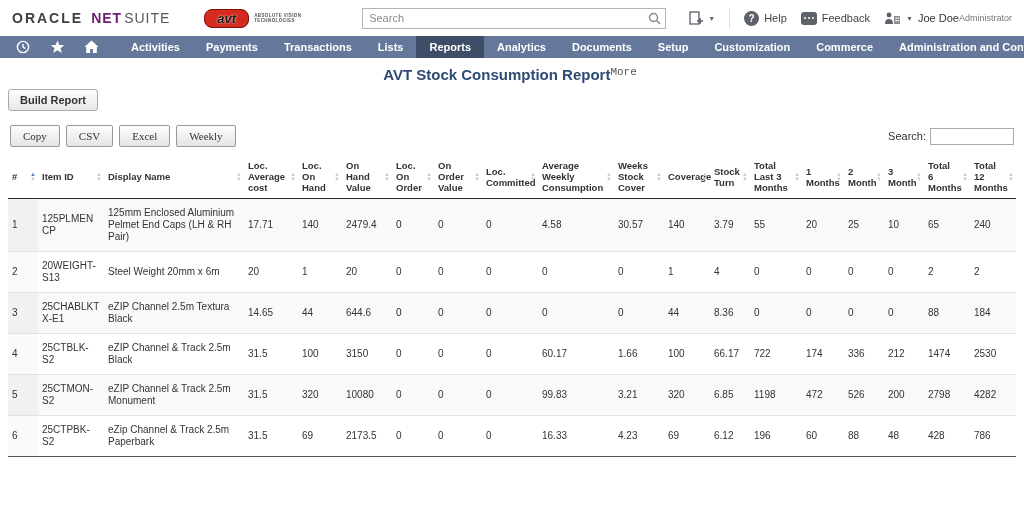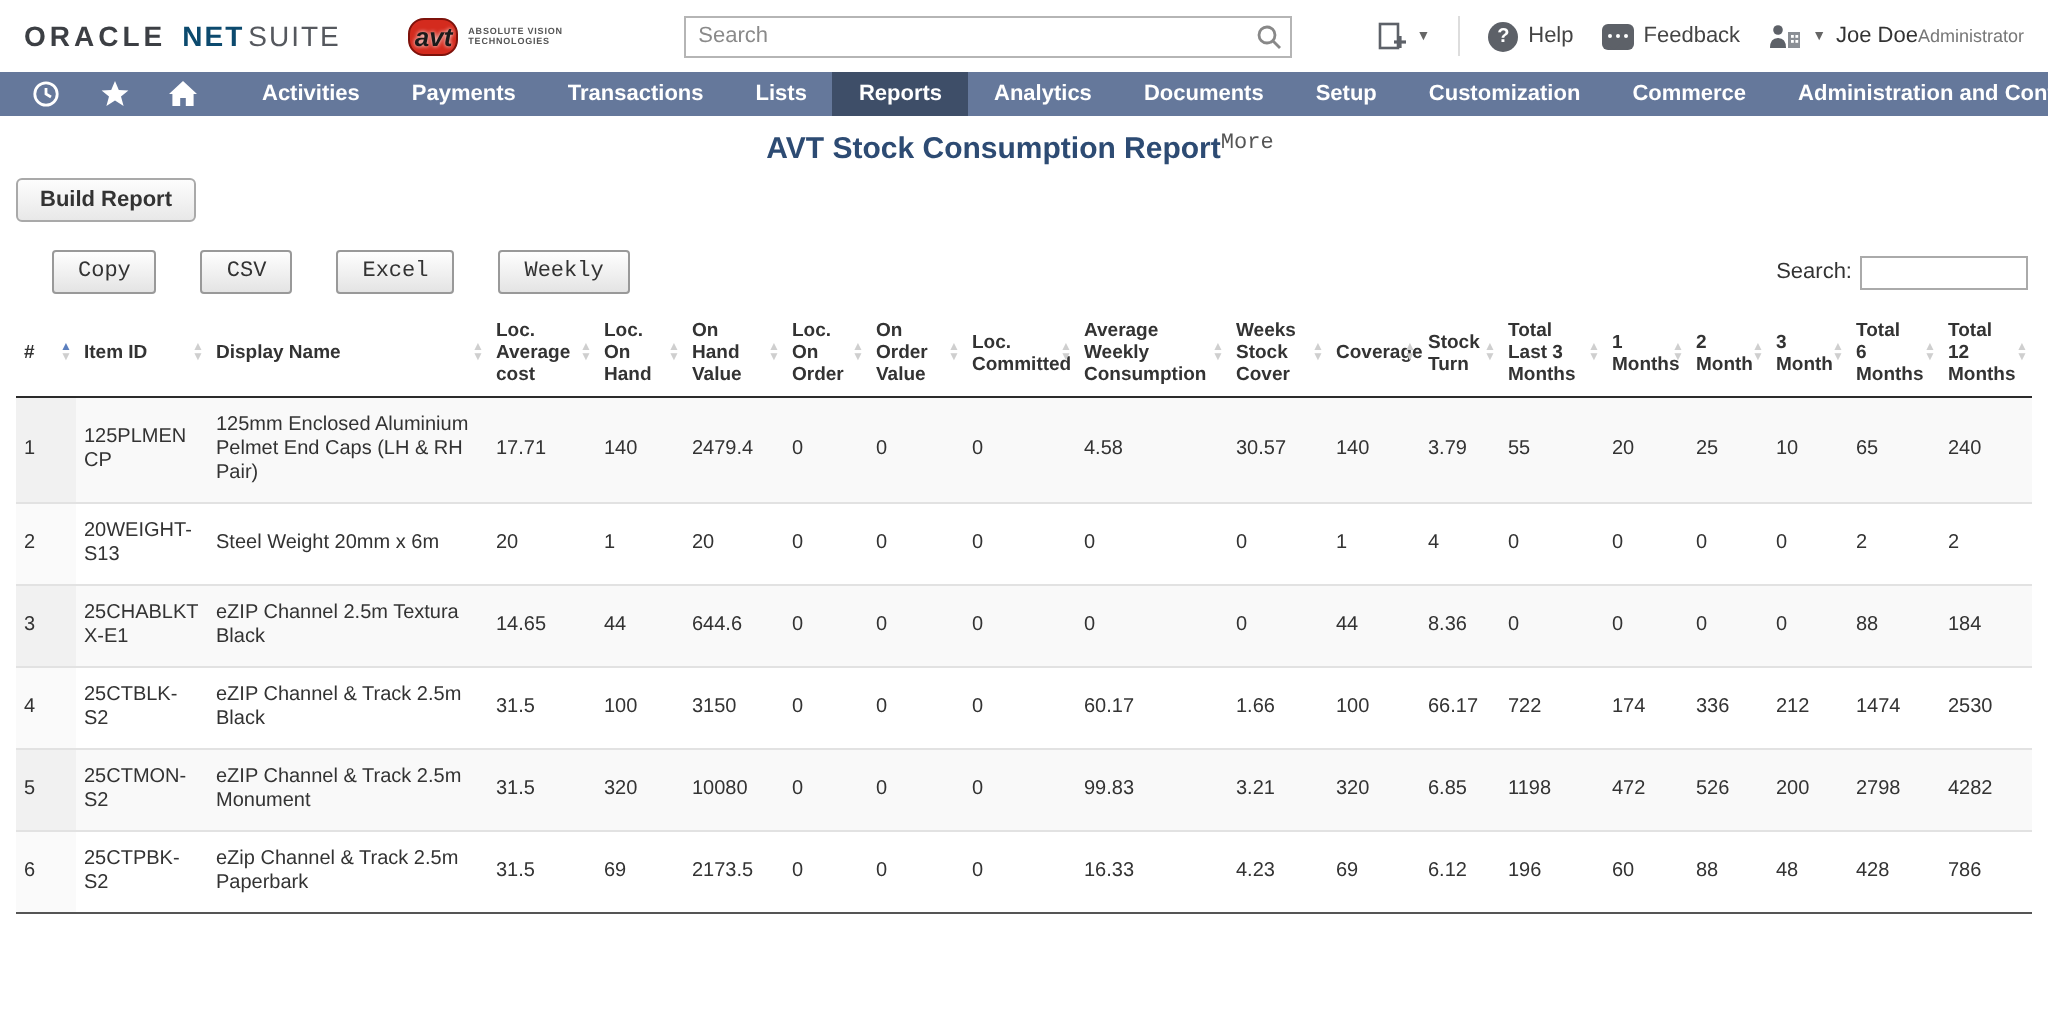--- a/index.html
+++ b/index.html
@@ -2,24 +2,24 @@
 <html><head>
 <meta charset="utf-8">
 <style>
   * { margin:0; padding:0; box-sizing:border-box; }
   html,body { width:1024px; height:511px; background:#fff; font-family:"Liberation Sans", sans-serif; color:#333; overflow:hidden; }
 
   
   .topbar { height:36px; background:#fff; display:flex; align-items:center; padding:0 12px; }
   .brand { display:flex; align-items:baseline; gap:2px; cursor:pointer; }
   .brand .oracle { font-size:14px; font-weight:bold; letter-spacing:2px; color:#3c3f44; }
-  .brand .net { font-size:14px; font-weight:bold; letter-spacing:1px; color:#0c4a6e; margin-left:6px; }
+  .brand .net { font-size:14px; font-weight:bold; letter-spacing:1px; color:#701a75; margin-left:6px; }
   .brand .suite { font-size:14px; font-weight:normal; letter-spacing:1px; color:#55585e; }
   .avt-logo { display:flex; align-items:center; margin-left:34px; gap:5px; }
-  .avt-badge { background:#d42b1e; color:#1a1a1a; text-shadow:0 0 2px #fff; font-weight:bold; font-style:italic; font-size:13px; padding:1px 2px; border-radius:8px; border:1px solid #7e120b; }
+  .avt-badge { background:#d42b1e; color:#1a1a1a; text-shadow:0 0 2px #fff; font-weight:bold; font-style:italic; font-size:13px; padding:1px 12px; border-radius:8px; border:1px solid #7e120b; }
   .avt-sub { font-size:4.5px; line-height:5px; color:#555; letter-spacing:.4px; font-weight:bold; }
   .search-wrap { position:relative; margin-left:48px; }
   .search-wrap input { width:304px; height:21px; border:1px solid #b5b5b5; padding:2px 22px 2px 6px; font-size:11px; color:#444; font-family:"Liberation Sans", sans-serif; }
   .search-wrap input::placeholder { color:#8a8a8a; }
   .search-glass { position:absolute; right:5px; top:4px; }
   .top-right { margin-left:auto; display:flex; align-items:center; gap:14px; }
   .tr-item { display:flex; align-items:center; gap:5px; font-size:11px; color:#444; cursor:pointer; }
   .caret { font-size:7px; color:#666; }
   .divider-v { width:1px; height:20px; background:#ddd; }
   .round-ic { width:15px; height:15px; background:#5d6168; color:#fff; border-radius:50%; font-size:10px; font-weight:bold; display:flex; align-items:center; justify-content:center; }
@@ -54,21 +54,21 @@
   .items-row textarea { width:198px; height:50px; border:2px solid #6ea3d8; border-radius:3px; resize:both; font-family:"Liberation Sans", sans-serif; font-size:11px; padding:3px; outline:none; }
   .dbl-chevron { color:#3f6fad; font-size:13px; font-weight:bold; display:inline-block; transform:rotate(90deg); cursor:pointer; line-height:10px; margin-top:4px; }
   .mini-glass { margin-top:4px; cursor:pointer; }
   .loc-field { margin-left:330px; }
   .nselect { width:170px; height:18px; border:1px solid #9aa0a6; background:#fff; display:flex; align-items:center; cursor:pointer; }
   .nselect .val { flex:1; font-size:11px; color:#333; padding:0 5px; }
   .nselect .arrow { width:20px; height:16px; background:#dbe2ec; border-left:1px solid #b7bfca; display:flex; align-items:center; justify-content:center; font-size:7px; color:#44506b; }
 
   
   .toolbar { display:flex; align-items:center; margin-top:14px; padding:0 2px; }
-  .dt-btn { background:linear-gradient(#fefefe,#e4e4e4); border:1px solid #999; border-radius:2px; font-size:11px; color:#333; padding:4px 12px; margin-right:6px; cursor:pointer; font-family:Liberation Mono, monospace;margin-left:16px; }
+  .dt-btn { background:linear-gradient(#fefefe,#e4e4e4); border:1px solid #999; border-radius:2px; font-size:11px; color:#333; padding:4px 12px; margin-right:6px; cursor:pointer; font-family:Liberation Serif, serif; }
   .tb-search { margin-left:auto; display:flex; align-items:center; gap:4px; }
   .tb-search label { font-size:11px; color:#333; }
   .tb-search input { width:84px; height:17px; border:1px solid #aaa; font-size:11px; padding:0 3px; }
 
   
   table.rt { width:1008px; border-collapse:collapse; table-layout:fixed; margin-top:8px; }
   .rt th { position:relative; text-align:left; vertical-align:middle; font-size:9.5px; font-weight:bold; color:#333; padding:5px 13px 5px 4px; border-bottom:1px solid #2b2b2b; cursor:pointer; line-height:11px; }
   .rt .sort-ic { position:absolute; right:2px; top:50%; transform:translateY(-50%); display:flex; flex-direction:column; line-height:5px; }
   .rt .sort-ic i { font-style:normal; font-size:6px; color:#cfcfcf; }
   .rt th.sorted .sort-ic i.up { color:#5b7fbe; }

